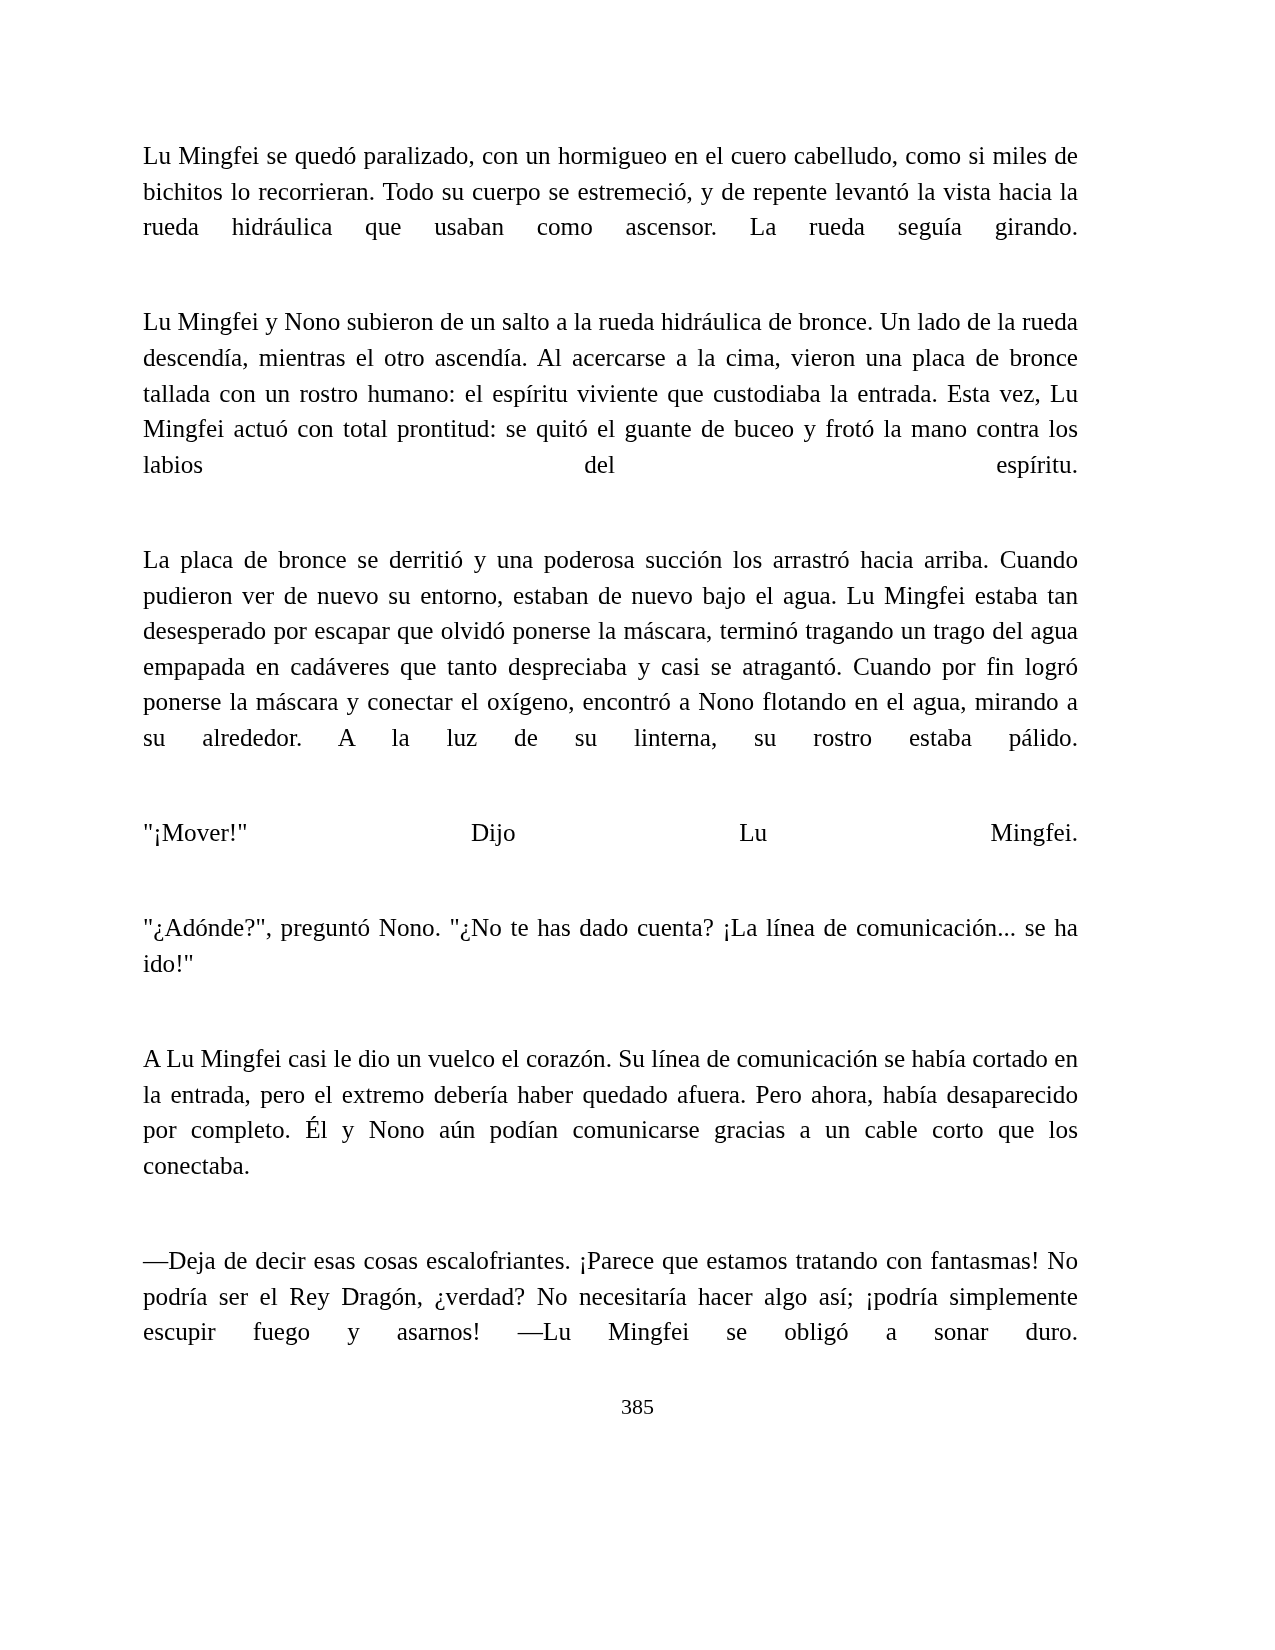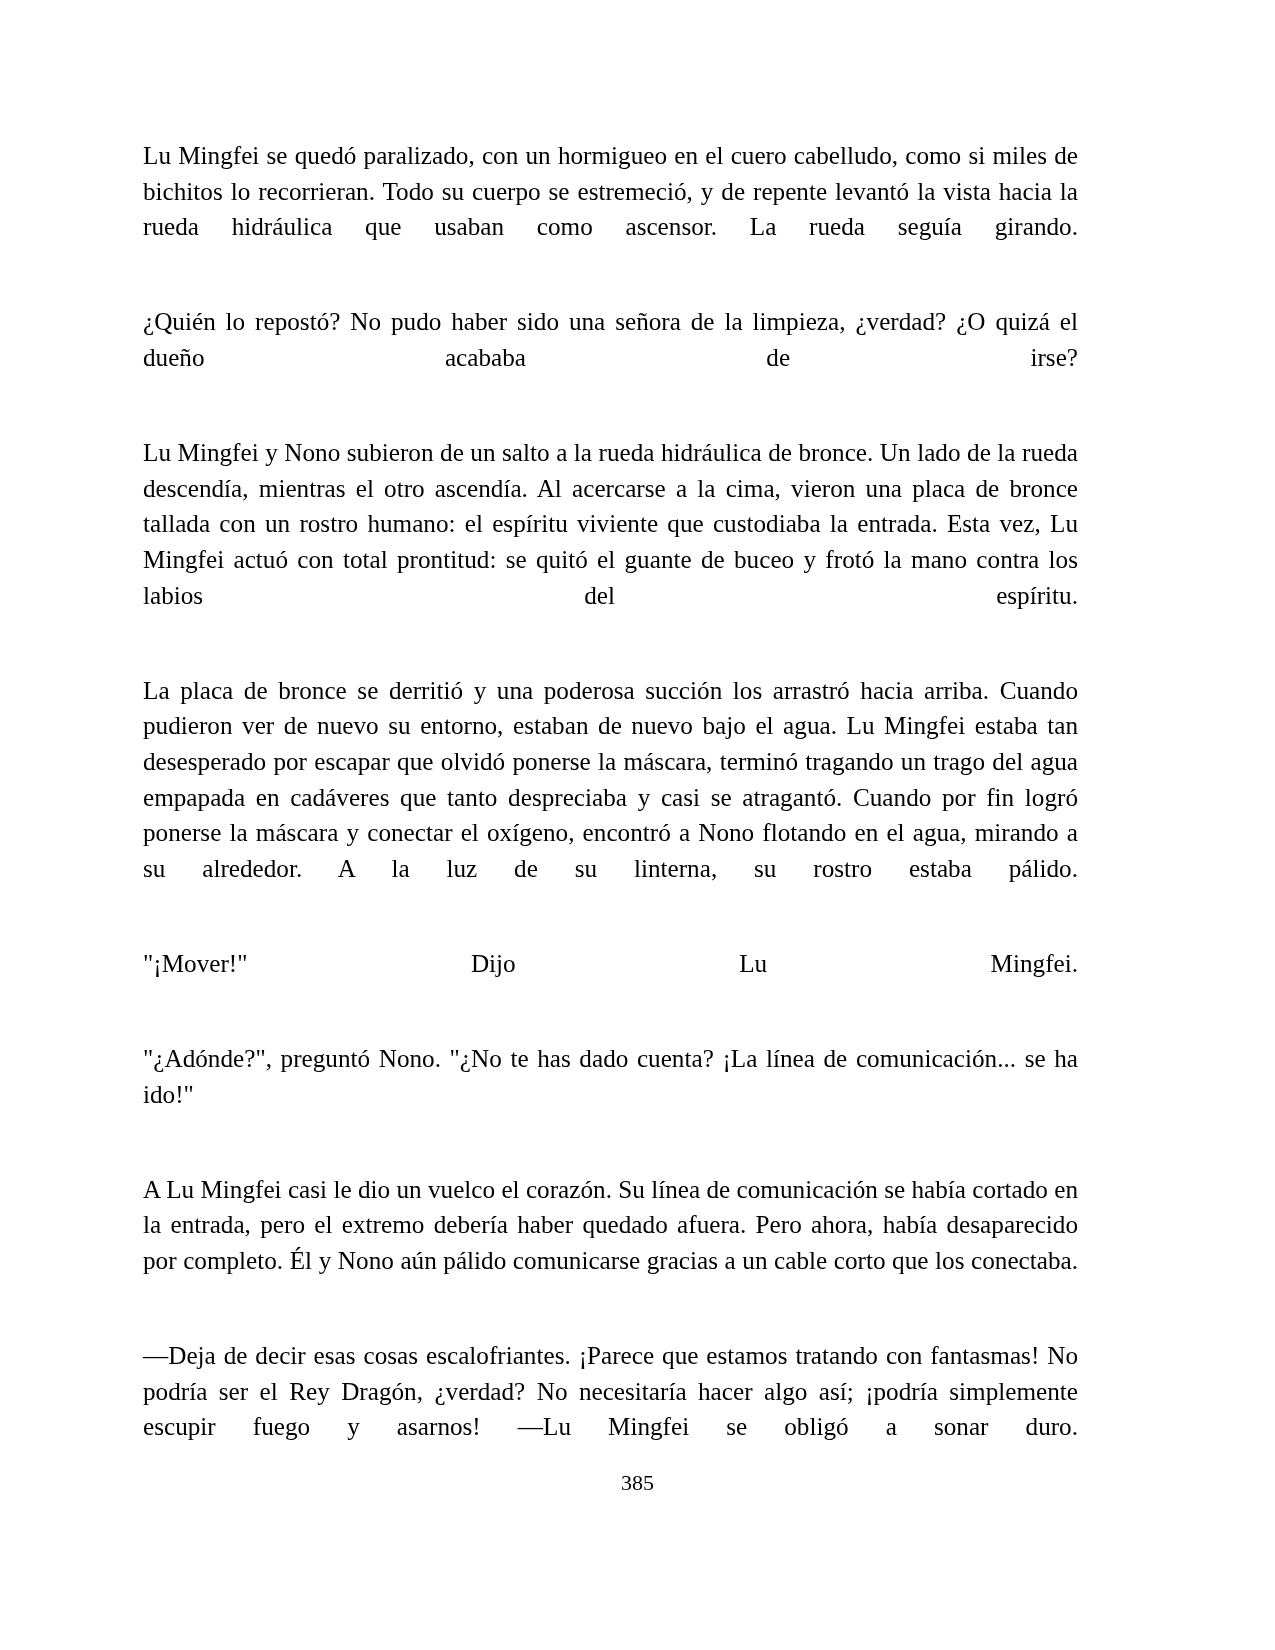--- a/index.html
+++ b/index.html
@@ -43,39 +43,38 @@
   
   .para::after {
     content: "";
     display: inline-block;
     width: 100%;
   }
   .folio {
     position: absolute;
     left: 0;
     right: 0;
-    top: 1470px;
+    top: 1394px;
     text-align: center;
     font-size: 22px;
     line-height: 26px;
     font-family: "Liberation Serif", "DejaVu Serif", serif;
   }
 </style>
 </head>
 <body>
 
 <div class="page">
 
   <div class="text-column">
     <p class="para">Lu Mingfei se quedó paralizado, con un hormigueo en el cuero cabelludo, como si miles de bichitos lo recorrieran. Todo su cuerpo se estremeció, y de repente levantó la vista hacia la rueda hidráulica que usaban como ascensor. La rueda seguía girando.</p>
-    <p class="para">¿Quién lo repostó? No pudo haber sido una señora de la limpieza, ¿verdad? ¿O quizá el dueño acababa de irse?</p>
     <p class="para">Lu Mingfei y Nono subieron de un salto a la rueda hidráulica de bronce. Un lado de la rueda descendía, mientras el otro ascendía. Al acercarse a la cima, vieron una placa de bronce tallada con un rostro humano: el espíritu viviente que custodiaba la entrada. Esta vez, Lu Mingfei actuó con total prontitud: se quitó el guante de buceo y frotó la mano contra los labios del espíritu.</p>
     <p class="para">La placa de bronce se derritió y una poderosa succión los arrastró hacia arriba. Cuando pudieron ver de nuevo su entorno, estaban de nuevo bajo el agua. Lu Mingfei estaba tan desesperado por escapar que olvidó ponerse la máscara, terminó tragando un trago del agua empapada en cadáveres que tanto despreciaba y casi se atragantó. Cuando por fin logró ponerse la máscara y conectar el oxígeno, encontró a Nono flotando en el agua, mirando a su alrededor. A la luz de su linterna, su rostro estaba pálido.</p>
     <p class="para">"¡Mover!" Dijo Lu Mingfei.</p>
     <p class="para">"¿Adónde?", preguntó Nono. "¿No te has dado cuenta? ¡La línea de comunicación... se ha ido!"</p>
-    <p class="para">A Lu Mingfei casi le dio un vuelco el corazón. Su línea de comunicación se había cortado en la entrada, pero el extremo debería haber quedado afuera. Pero ahora, había desaparecido por completo. Él y Nono aún pálido comunicarse gracias a un cable corto que los conectaba.</p>
+    <p class="para">A Lu Mingfei casi le dio un vuelco el corazón. Su línea de comunicación se había cortado en la entrada, pero el extremo debería haber quedado afuera. Pero ahora, había desaparecido por completo. Él y Nono aún podían comunicarse gracias a un cable corto que los conectaba.</p>
     <p class="para">—Deja de decir esas cosas escalofriantes. ¡Parece que estamos tratando con fantasmas! No podría ser el Rey Dragón, ¿verdad? No necesitaría hacer algo así; ¡podría simplemente escupir fuego y asarnos! —Lu Mingfei se obligó a sonar duro.</p>
 
   </div>
 
   <div class="folio">385</div>
 
 </div>
 
 </body></html>

